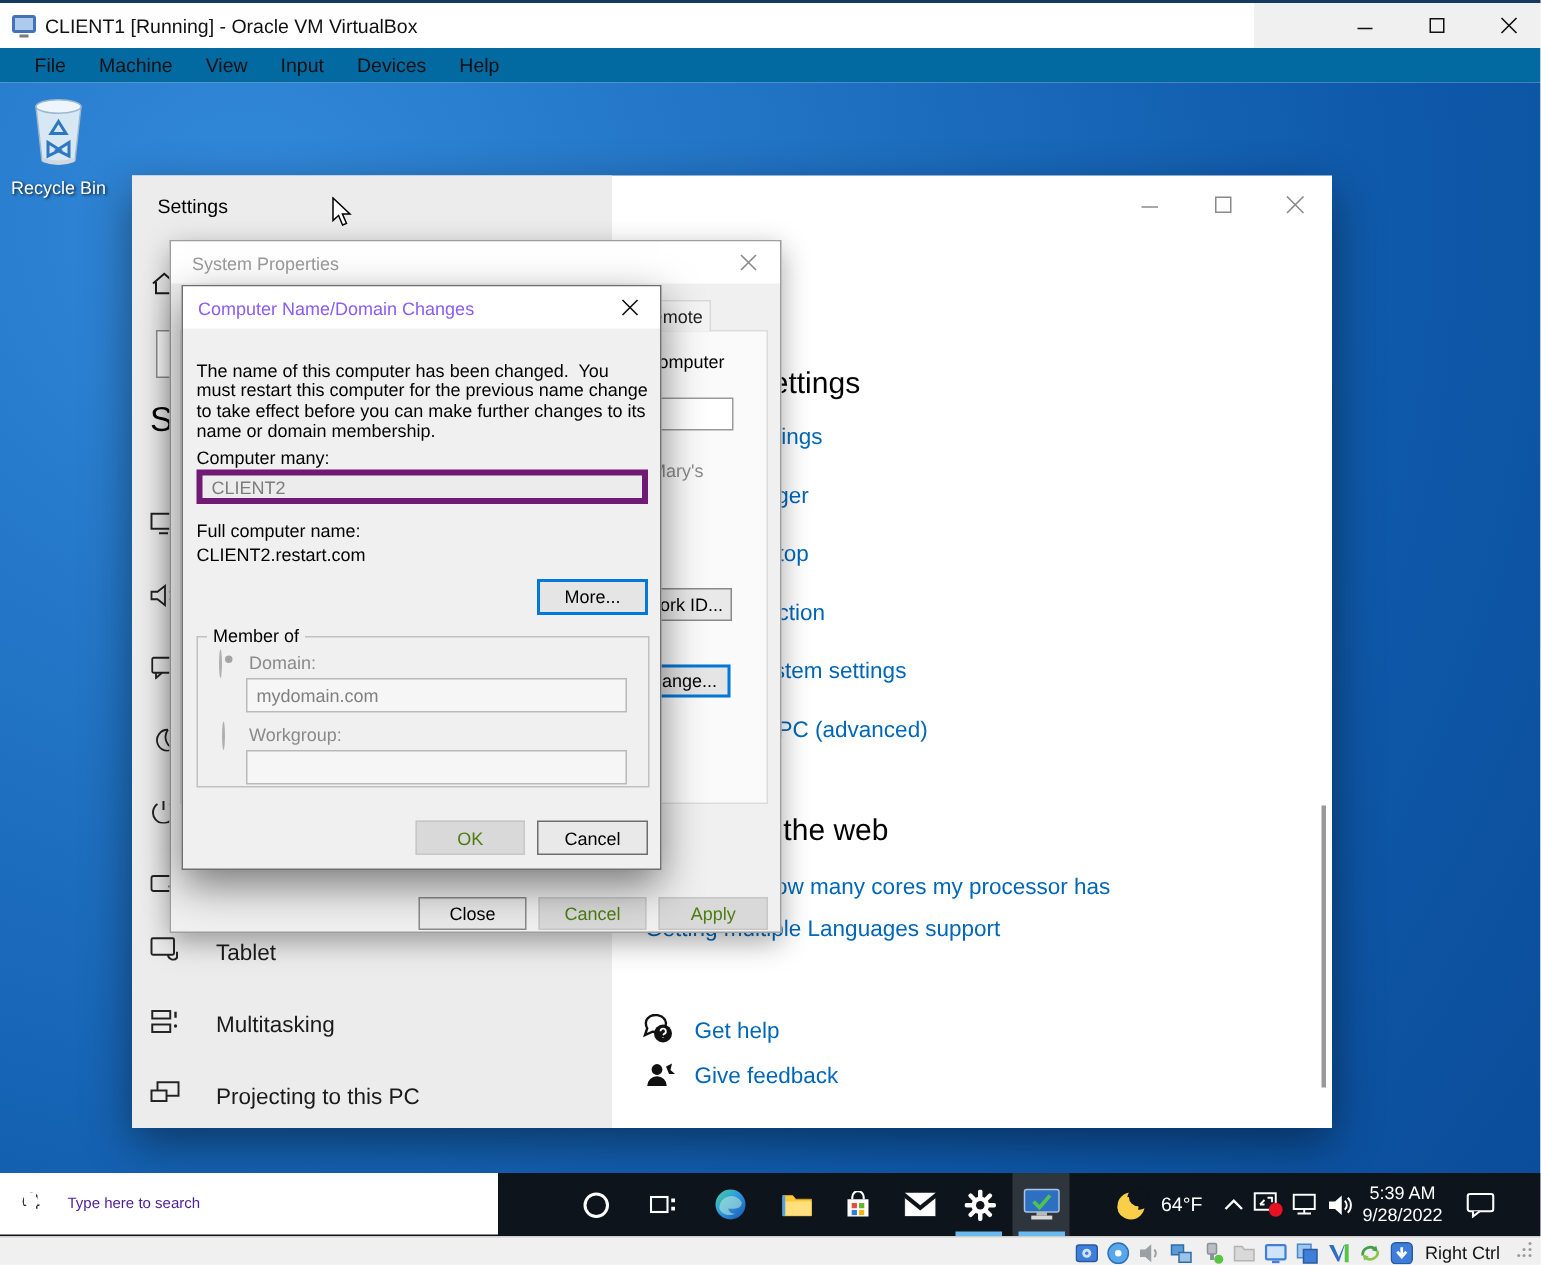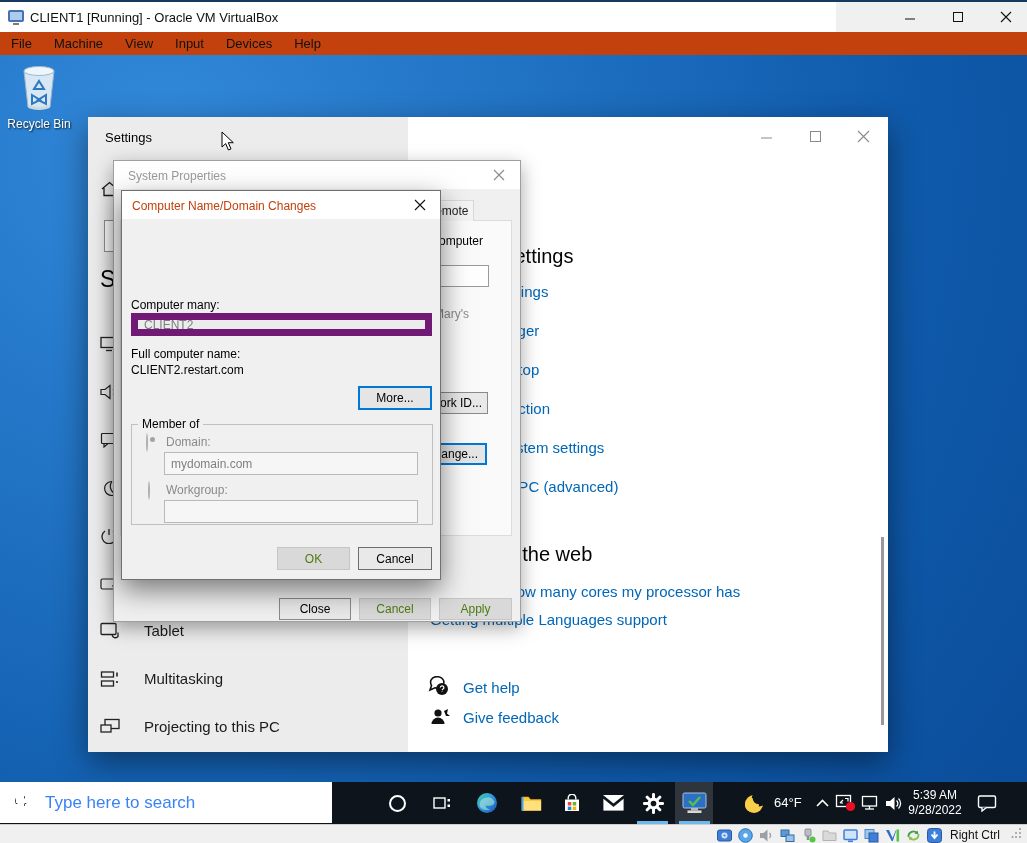--- a/index.html
+++ b/index.html
@@ -3,69 +3,69 @@
 <meta charset="utf-8">
 <style>
 *{margin:0;padding:0;box-sizing:border-box}
 html,body{width:1027px;height:843px}
 body{position:relative;overflow:hidden;font-family:"Liberation Sans",sans-serif;background:#f0f0f0;border-top:2px solid #16395e}
 .abs{position:absolute}
 .nowrap{white-space:nowrap}
 
 .vbox-titlebar{left:0;top:0;width:836px;height:30px;background:#fff}
 .vbox-title{left:30px;top:8px;font-size:13px;color:#111}
-.vbox-menubar{left:0;top:30px;width:1027px;height:23px;background:#c2410c;display:flex;align-items:center;padding-left:0}
+.vbox-menubar{left:0;top:30px;width:1027px;height:23px;background:#0369a1;display:flex;align-items:center;padding-left:12px}
 .menu-item{font-size:13px;color:#111;padding:2px 11px;cursor:default}
 .wc{width:30px;height:22px;display:flex;align-items:center;justify-content:center}
 .vbox-statusbar{left:0;top:822px;width:1027px;height:21px;background:#f0f0f0;border-top:1px solid #cfcfcf;display:flex;align-items:center;justify-content:flex-end;gap:5px;padding-right:4px}
 .sbi{width:16px;height:16px;display:inline-flex;align-items:center;justify-content:center}
 .hostkey{font-size:12px;color:#111;margin:0 6px 0 2px}
 
 .desktop{left:0;top:53px;width:1027px;height:769px;background:radial-gradient(circle at 16% 12%,#3289da 0%,#1e6fc0 38%,#0f5aab 68%,#0a4c99 100%)}
 .deskicon{left:6px;top:57px;width:66px;text-align:center}
 .deskicon .lbl{margin-top:2px;font-size:12px;color:#fff;text-shadow:1px 1px 2px rgba(0,0,0,.8)}
 
 .settings{left:88px;top:115px;width:800px;height:635px;background:#fff;box-shadow:0 10px 30px rgba(0,0,0,.45)}
 .settings-side{left:0;top:0;width:320px;height:635px;background:#ececec}
 .settings-title{left:17px;top:13px;font-size:13px;color:#000}
 .swc{width:15px;height:15px;display:flex;align-items:center;justify-content:center}
-.side-item{height:26px;display:flex;gap:24px}
+.side-item{height:26px;display:flex;align-items:center;gap:24px}
 .side-item .label{font-size:15px;color:#1b1b1b}
 .sys-head{font-size:23px;color:#000}
 .slink{font-size:15px;color:#0067b8;white-space:nowrap;cursor:pointer}
 .shead{font-size:20px;color:#030303;white-space:nowrap}
 .searchbox{background:#fff;border:1px solid #8f8f8f}
 .scrollthumb{width:3px;background:#999}
 
 .dlg{background:#f0f0f0}
 .sysprops{left:113px;top:158px;width:408px;height:462px;border:1px solid #9f9f9f;box-shadow:0 6px 18px rgba(0,0,0,.35)}
 .namedlg{left:121px;top:188px;width:320px;height:390px;border:1px solid #707070;box-shadow:0 10px 26px rgba(0,0,0,.5)}
 .dlg-titlebar{left:0;top:0;right:0;height:28px;background:#fff}
-.dlg-title{font-size:12px;color:#c2410c}
+.dlg-title{font-size:12px;color:#8b5cf6}
 .dlg-title.inactive{color:#9b9b9b}
 .w32btn{background:#e9e9e9;border:1px solid #8a8a8a;font-size:12px;color:#000;display:flex;align-items:center;justify-content:center}
 .w32btn.dis{background:#d9d9d9;border-color:#c6c6c6;color:#4d7c0f}
 .w32btn.focusdef{border:2px solid #0078d7;background:#e5e5e5}
 .w32input{font-size:12px;display:flex;align-items:center;padding:0 6px}
-.inp-dis{background:#ececec;border:7px solid #701a75;color:#7d7d7d}
+.inp-dis{background:#ececec;border:4px solid #701a75;color:#7d7d7d}
 .inp-dis2{background:#f6f6f6;border:1px solid #b9b9b9;color:#808080}
 .w32text{font-size:12px;color:#000}
 .w32text.gray{color:#8a8a8a}
 .radio{width:13px;height:13px;border:1px solid #b0b0b0;border-radius:50%;background:#f4f4f4;position:relative}
 .radio.checked::after{content:"";position:absolute;left:3px;top:3px;width:5px;height:5px;border-radius:50%;background:#a3a3a3}
 .tabbox{background:#f4f4f4;border:1px solid #d9d9d9;border-bottom:none;font-size:12px;color:#222;display:flex;align-items:center;justify-content:center}
 .tabpanel{background:#fafafa;border:1px solid #dcdcdc}
 fieldset.memberof{border:1px solid #c0c0c0;font-size:12px;color:#000}
 fieldset.memberof legend{font-size:12px;padding:0 4px;margin-left:6px}
 
 .taskbar{left:0;top:780px;width:1027px;height:42px;background:#0d141c}
 .tb-btn{position:absolute;top:0;height:42px;display:flex;align-items:center;justify-content:center}
 .tb-underline{position:absolute;top:39px;height:3px;background:#6cb8f0}
 .tb-search{left:48px;top:1px;width:332px;height:41px;background:#fff;display:flex;align-items:center;gap:14px;padding-left:14px}
-.tb-search span{font-size:17px;color:#3b82f6}
+.tb-search span{font-size:10px;color:#4c1d95}
 .tb-highlight{background:rgba(255,255,255,.14)}
 .tray-text{color:#fff;font-size:12px;line-height:15px;text-align:center}
 .temp{color:#fff;font-size:13px}
 </style>
 </head>
 <body>
 
 <div class="abs vbox-titlebar">
   <span class="abs" style="left:7px;top:6px">
     <svg width="18" height="18">
@@ -259,20 +259,21 @@
 
 <div class="abs dlg namedlg">
   <div class="abs dlg-titlebar"></div>
   <span class="abs dlg-title nowrap" style="left:10px;top:8px">Computer Name/Domain Changes</span>
   <div class="abs wc" style="right:5px;top:3px">
       <svg width="12" height="12">
         <path d="M1,1 L11,11 M11,1 L1,11" stroke="#111" stroke-width="1.1"></path>
       </svg>
     </div>
 
+  <div class="abs w32text" style="left:9px;top:50px;width:303px;line-height:13.4px;white-space:pre-wrap">The name of this computer has been changed.  You must restart this computer for the previous name change to take effect before you can make further changes to its name or domain membership.</div>
 
   <span class="abs w32text" style="left:9px;top:107px">Computer many:</span>
   <div class="abs w32input inp-dis" style="left:9px;top:122px;width:301px;height:23px">CLIENT2</div>
 
   <span class="abs w32text" style="left:9px;top:156px">Full computer name:</span>
   <span class="abs w32text" style="left:9px;top:172px">CLIENT2.restart.com</span>
 
   <div class="abs w32btn focusdef" style="left:236px;top:195px;width:74px;height:24px">More...</div>
 
   <fieldset class="abs memberof" style="left:9px;top:226px;width:302px;height:108px">

